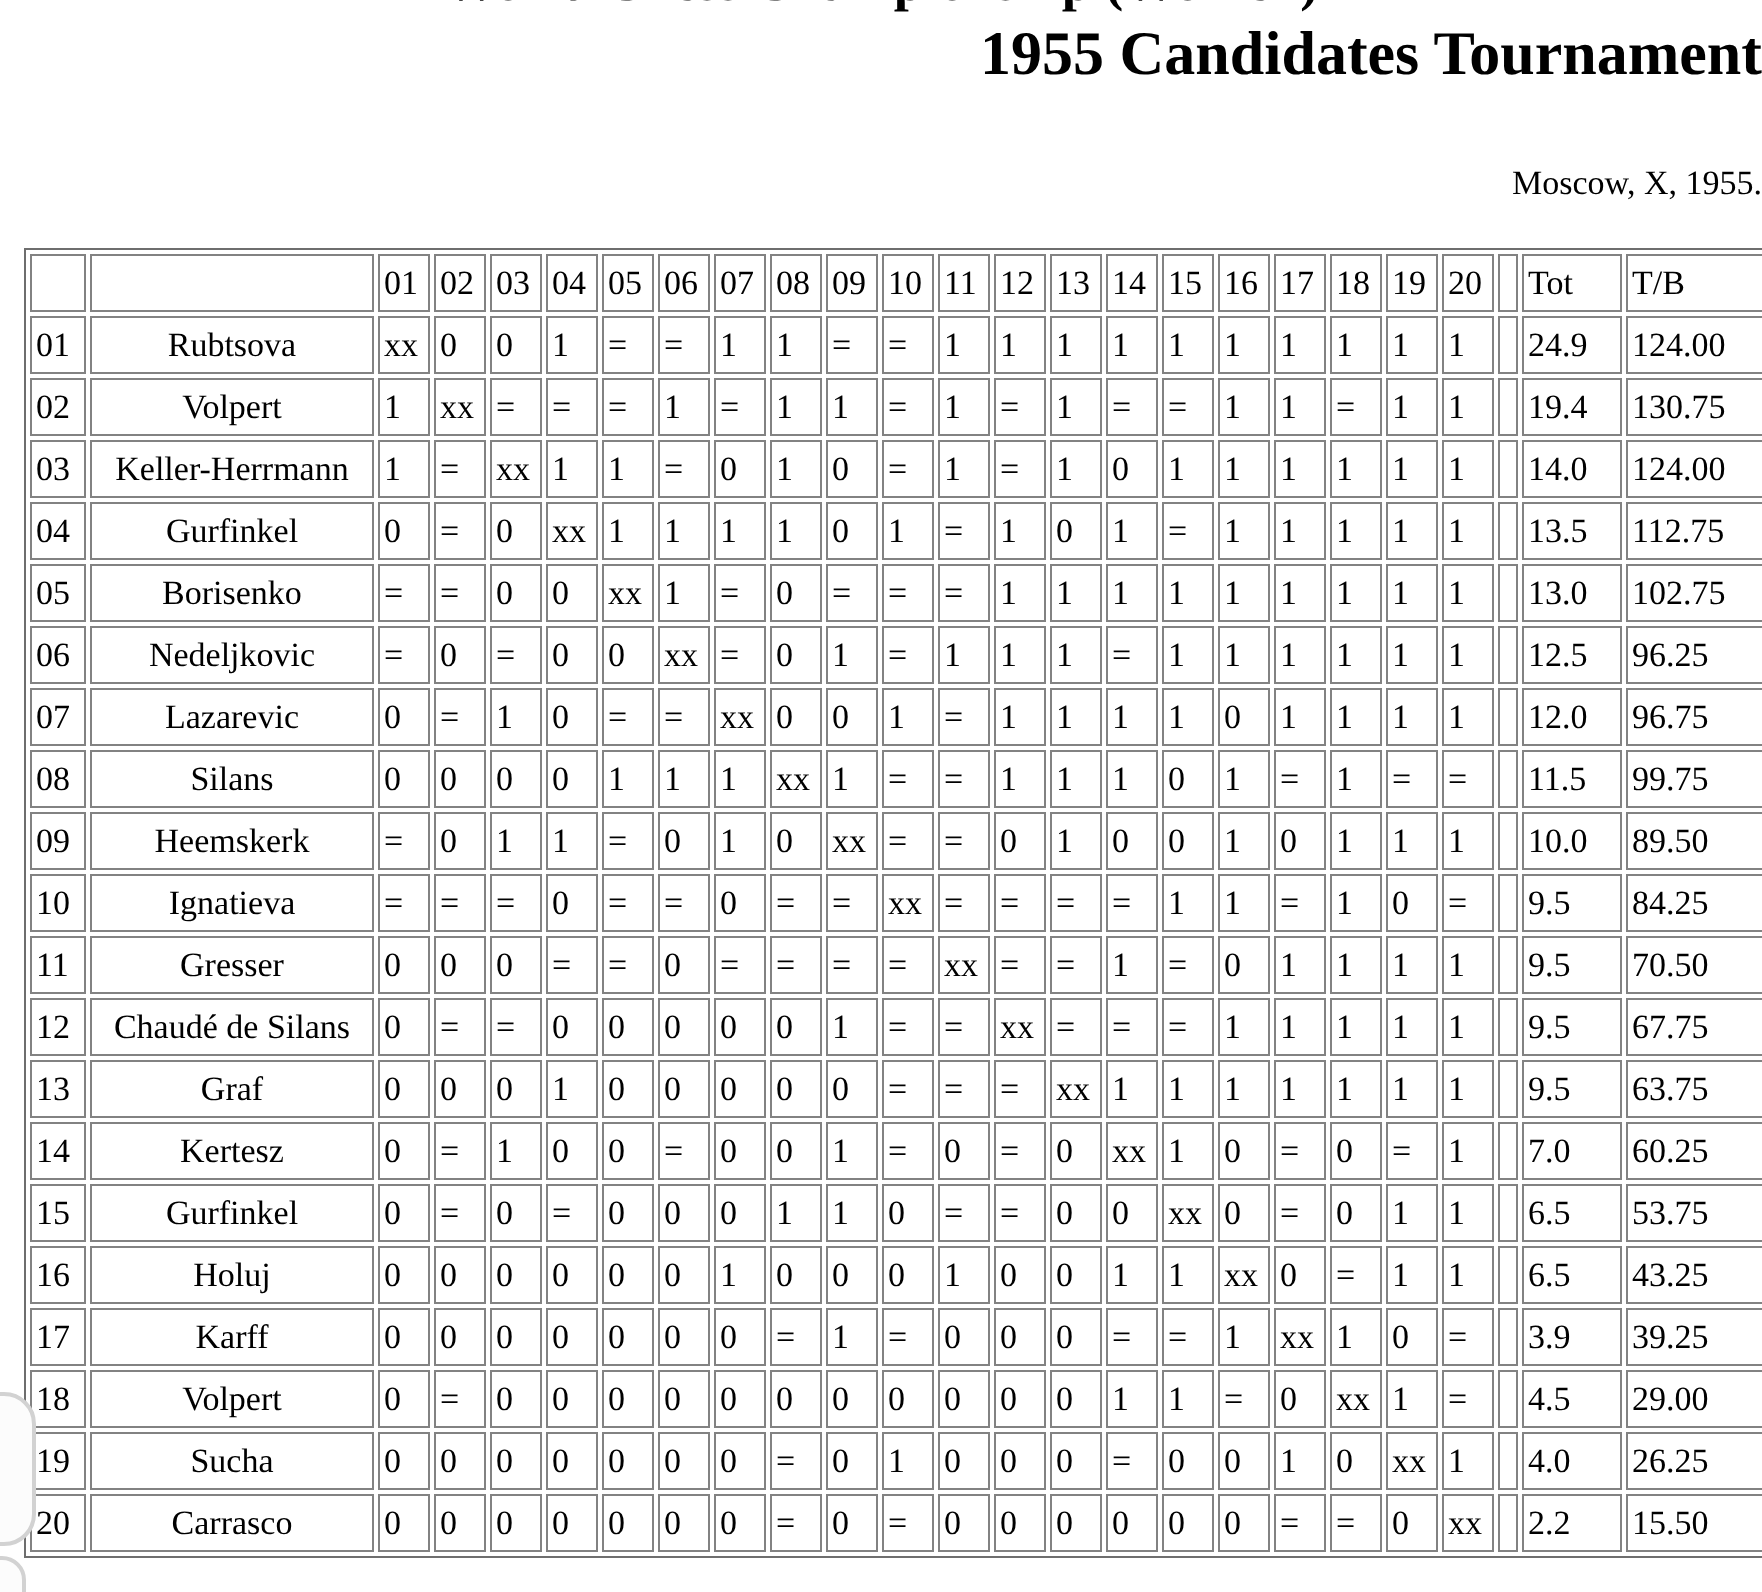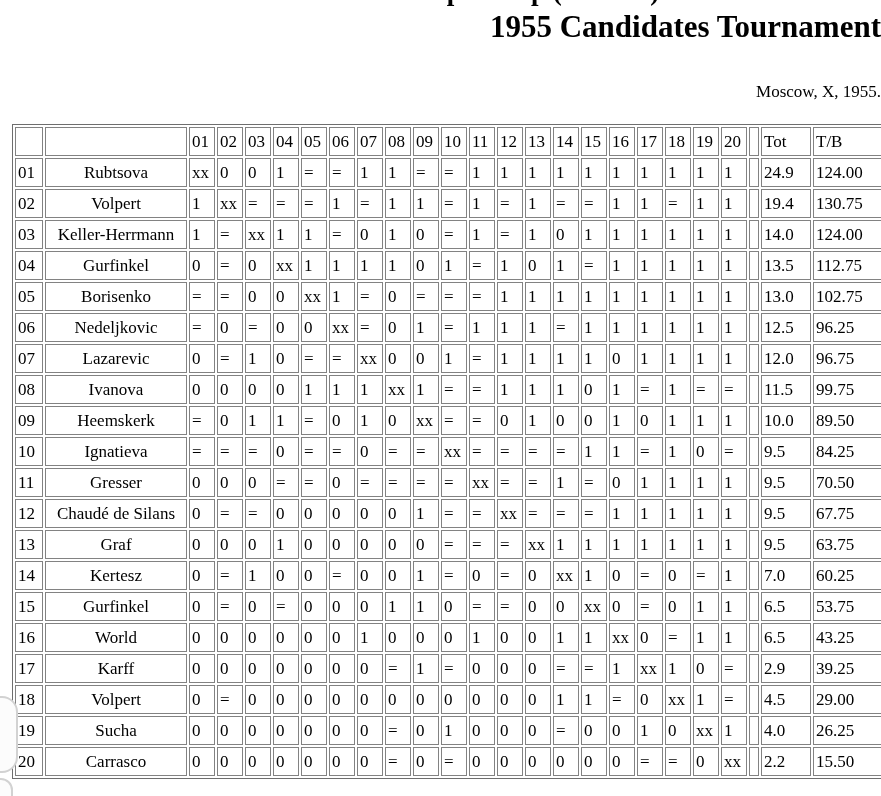--- a/index.html
+++ b/index.html
@@ -308,21 +308,21 @@
         <td class="c-res">1</td>
         <td class="c-res">1</td>
         <td class="c-res">1</td>
         <td class="c-res">1</td>
         <td class="c-sep"></td>
         <td class="c-tot">12.0</td>
         <td class="c-tb">96.75</td>
       </tr>
       <tr>
         <td class="c-rank">08</td>
-        <td class="c-name">Ivanova</td>
+        <td class="c-name">Silans</td>
         <td class="c-res">0</td>
         <td class="c-res">0</td>
         <td class="c-res">0</td>
         <td class="c-res">0</td>
         <td class="c-res">1</td>
         <td class="c-res">1</td>
         <td class="c-res">1</td>
         <td class="c-res">xx</td>
         <td class="c-res">1</td>
         <td class="c-res">=</td>
@@ -524,21 +524,21 @@
         <td class="c-res">=</td>
         <td class="c-res">0</td>
         <td class="c-res">1</td>
         <td class="c-res">1</td>
         <td class="c-sep"></td>
         <td class="c-tot">6.5</td>
         <td class="c-tb">53.75</td>
       </tr>
       <tr>
         <td class="c-rank">16</td>
-        <td class="c-name">World</td>
+        <td class="c-name">Holuj</td>
         <td class="c-res">0</td>
         <td class="c-res">0</td>
         <td class="c-res">0</td>
         <td class="c-res">0</td>
         <td class="c-res">0</td>
         <td class="c-res">0</td>
         <td class="c-res">1</td>
         <td class="c-res">0</td>
         <td class="c-res">0</td>
         <td class="c-res">0</td>
@@ -573,21 +573,21 @@
         <td class="c-res">0</td>
         <td class="c-res">0</td>
         <td class="c-res">=</td>
         <td class="c-res">=</td>
         <td class="c-res">1</td>
         <td class="c-res">xx</td>
         <td class="c-res">1</td>
         <td class="c-res">0</td>
         <td class="c-res">=</td>
         <td class="c-sep"></td>
-        <td class="c-tot">2.9</td>
+        <td class="c-tot">3.9</td>
         <td class="c-tb">39.25</td>
       </tr>
       <tr>
         <td class="c-rank">18</td>
         <td class="c-name">Volpert</td>
         <td class="c-res">0</td>
         <td class="c-res">=</td>
         <td class="c-res">0</td>
         <td class="c-res">0</td>
         <td class="c-res">0</td>

